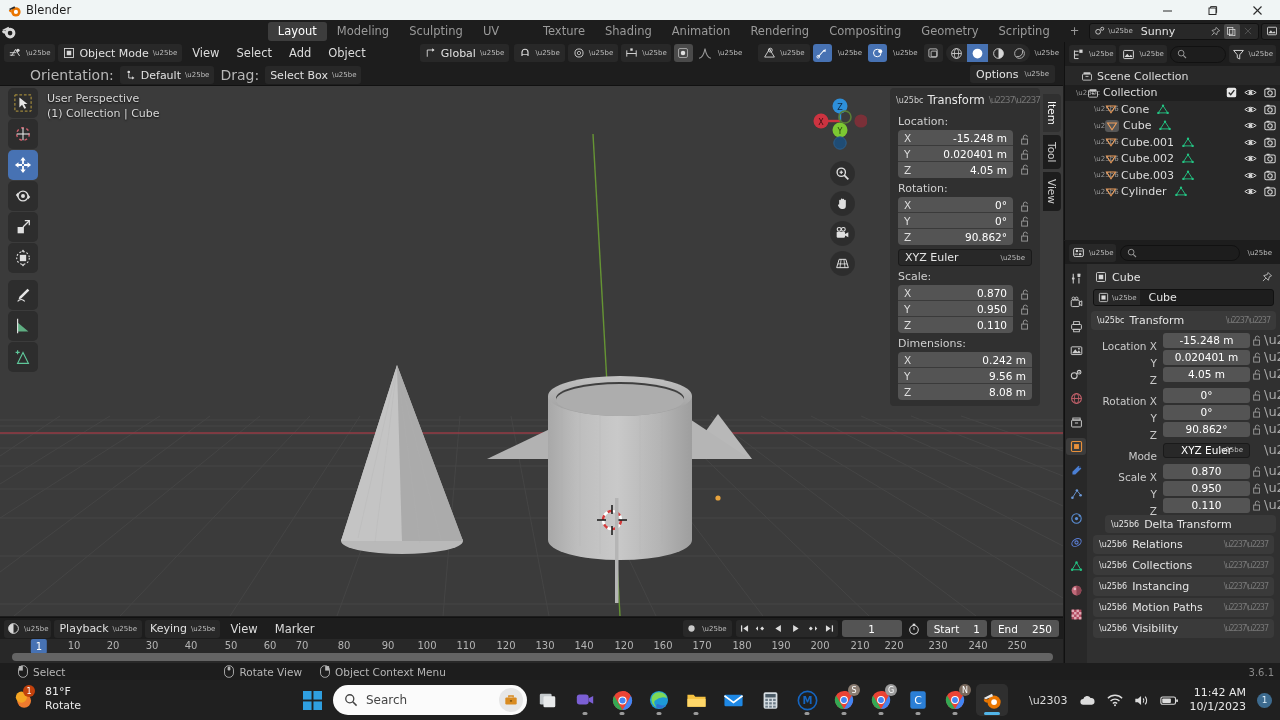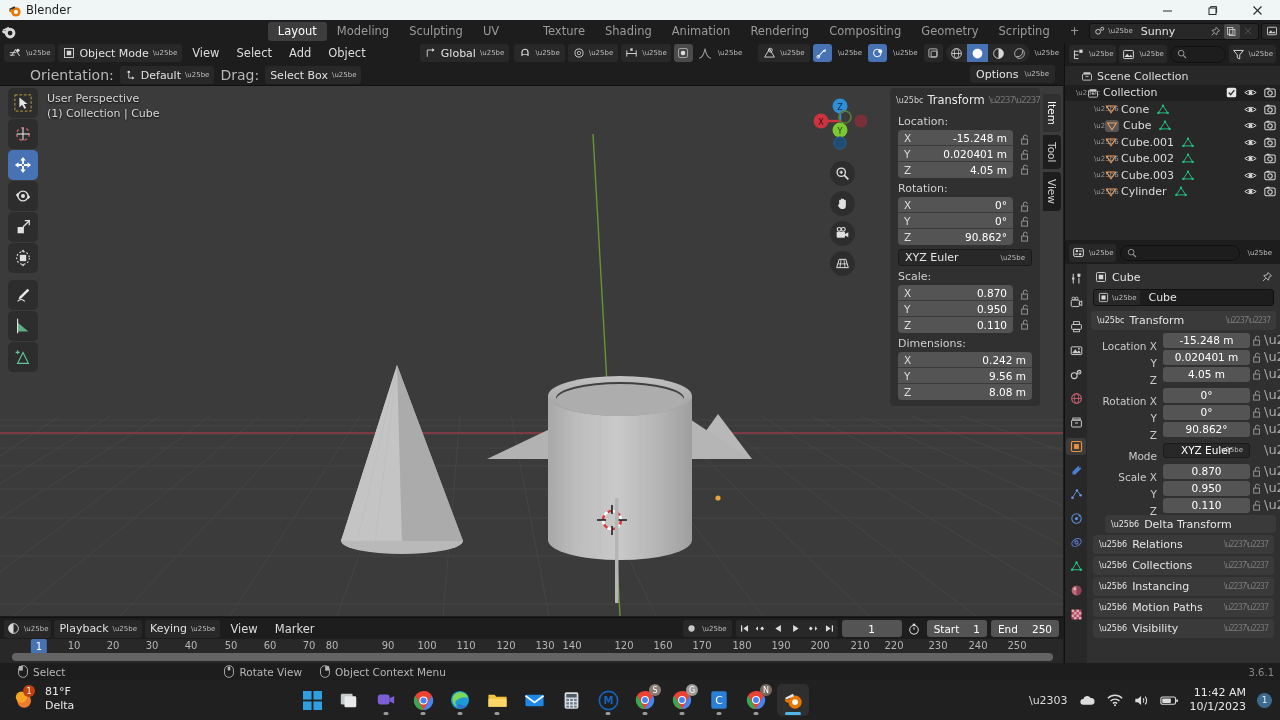--- a/index.html
+++ b/index.html
@@ -1483,28 +1483,28 @@
     </div>
 
     <div class="tl-ruler">
       <div class="tl-playhead" style="left:39px">1</div>
       <div class="tl-tick" style="left:74px">10</div>
       <div class="tl-tick" style="left:113px">20</div>
       <div class="tl-tick" style="left:152px">30</div>
       <div class="tl-tick" style="left:191px">40</div>
       <div class="tl-tick" style="left:231px">50</div>
       <div class="tl-tick" style="left:270px">60</div>
-      <div class="tl-tick" style="left:309px">70</div>
-      <div class="tl-tick" style="left:332px">80</div>
+      <div class="tl-tick" style="left:302px">70</div>
+      <div class="tl-tick" style="left:344px">80</div>
       <div class="tl-tick" style="left:388px">90</div>
       <div class="tl-tick" style="left:427px">100</div>
       <div class="tl-tick" style="left:466px">110</div>
       <div class="tl-tick" style="left:506px">120</div>
       <div class="tl-tick" style="left:545px">130</div>
-      <div class="tl-tick" style="left:572px">140</div>
+      <div class="tl-tick" style="left:584px">140</div>
       <div class="tl-tick" style="left:624px">120</div>
       <div class="tl-tick" style="left:663px">160</div>
       <div class="tl-tick" style="left:702px">170</div>
       <div class="tl-tick" style="left:742px">180</div>
       <div class="tl-tick" style="left:781px">190</div>
       <div class="tl-tick" style="left:820px">200</div>
       <div class="tl-tick" style="left:860px">210</div>
       <div class="tl-tick" style="left:894px">220</div>
       <div class="tl-tick" style="left:938px">230</div>
       <div class="tl-tick" style="left:978px">240</div>
@@ -1542,32 +1542,46 @@
     <div class="weather">
       <div style="position:relative;width:24px;height:24px">
         <svg width="24" height="24" viewBox="0 0 26 26">
           <circle cx="11" cy="15" r="7.5" fill="#f07b2e"></circle>
           <circle cx="8" cy="11" r="6" fill="#f5a623"></circle>
         </svg>
         <span class="badge-n" style="top:-2px;left:9px">1</span>
       </div>
       <div class="txt">
         <div>81°F</div>
-        <div>Delta</div>
+        <div>Rotate</div>
       </div>
     </div>
 
     <div class="tb-center">
       <div class="tb-icon">
         <svg width="19" height="19" viewBox="0 0 20 20">
             <rect x="0" y="0" width="9" height="9" fill="#2f9fe0"></rect>
             <rect x="11" y="0" width="9" height="9" fill="#2f9fe0"></rect>
             <rect x="0" y="11" width="9" height="9" fill="#2f9fe0"></rect>
             <rect x="11" y="11" width="9" height="9" fill="#2f9fe0"></rect>
           </svg>
+      </div>
+      <div class="search-pill">
+        <svg width="14" height="14" viewBox="0 0 16 16">
+            <circle cx="6.6" cy="6.6" r="4.6" fill="none" stroke="#444" stroke-width="1.5"></circle>
+            <line x1="10" y1="10" x2="14.4" y2="14.4" stroke="#444" stroke-width="1.7"></line>
+          </svg>
+        <span class="ph">Search</span>
+        <span style="margin-left:auto;width:24px;height:24px;border-radius:50%;background:#e7e7e7;display:flex;align-items:center;justify-content:center">
+          <svg width="14" height="14" viewBox="0 0 16 16">
+              <rect x="1.5" y="5" width="13" height="8" rx="1.4" fill="#d98b20"></rect>
+              <path d="M5.5 5 L5.5 3.4 L10.5 3.4 L10.5 5" fill="none" stroke="#d98b20" stroke-width="1.5"></path>
+              <rect x="6.8" y="8" width="2.4" height="2" fill="#8a5a10"></rect>
+            </svg>
+        </span>
       </div>
       <div class="tb-icon">
         <svg width="20" height="20" viewBox="0 0 22 22">
             <rect x="2" y="4" width="13" height="12" rx="1.5" fill="#c4c9cc"></rect>
             <rect x="6" y="7" width="13" height="12" rx="1.5" fill="#e8eaeb"></rect>
           </svg>
       </div>
       <div class="tb-icon running">
         <svg width="20" height="20" viewBox="0 0 22 22">
             <rect x="2" y="5" width="13" height="11" rx="3" fill="#7b5fd4"></rect>

